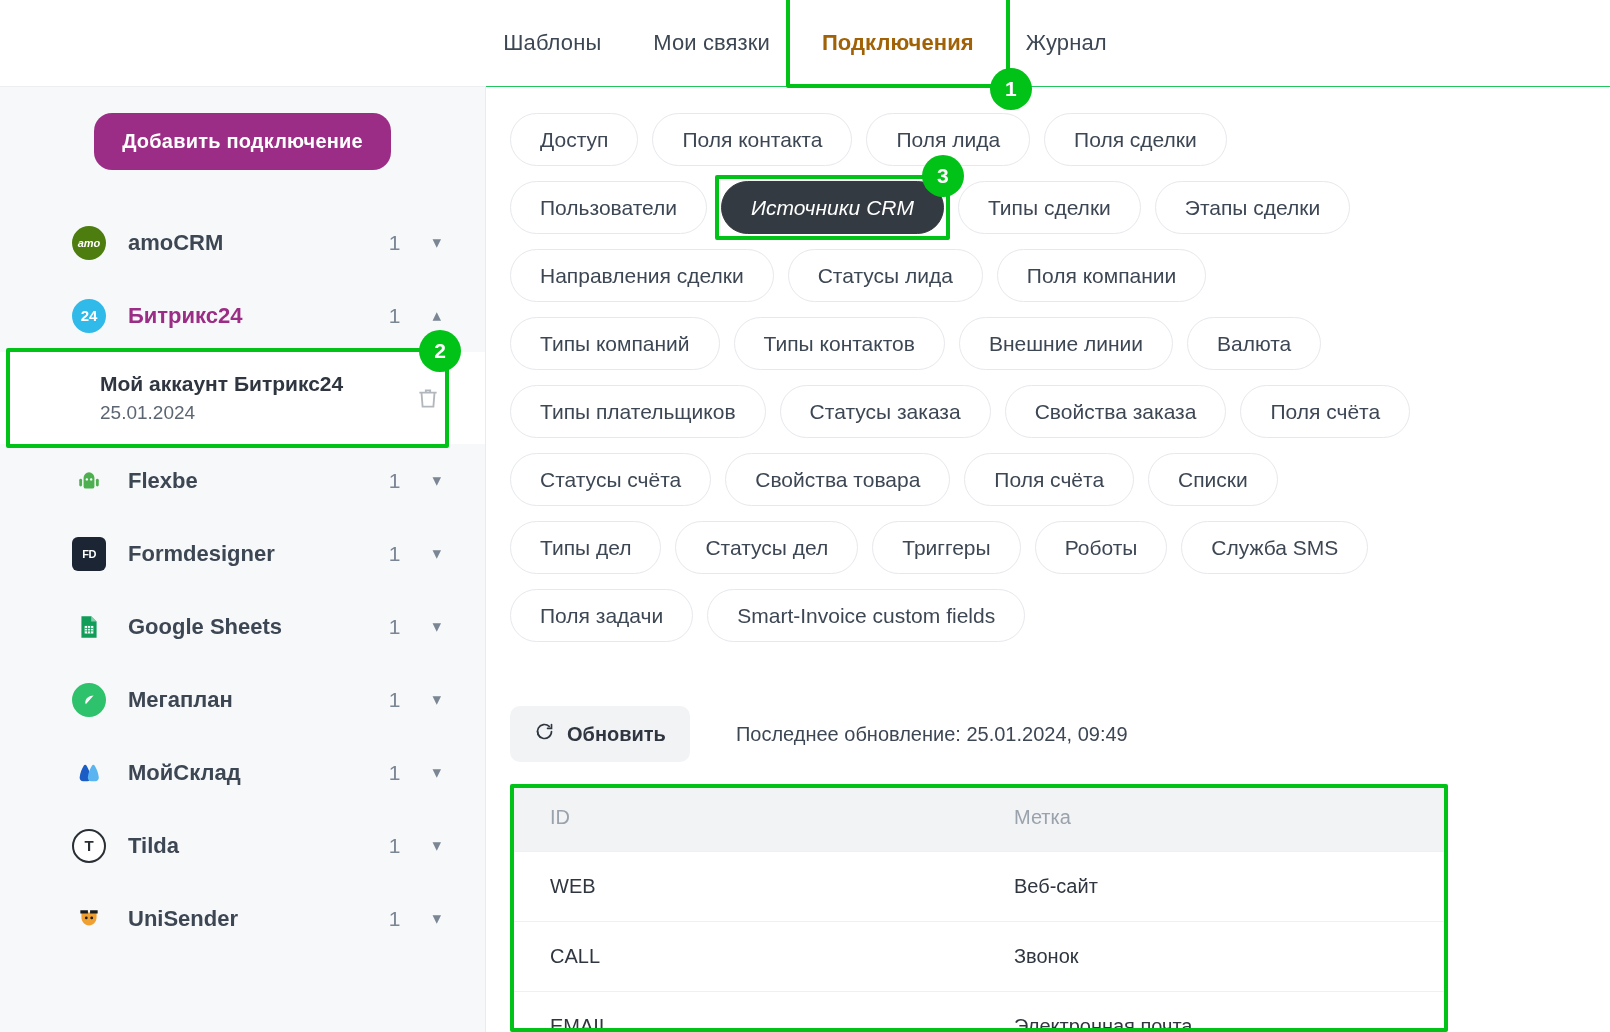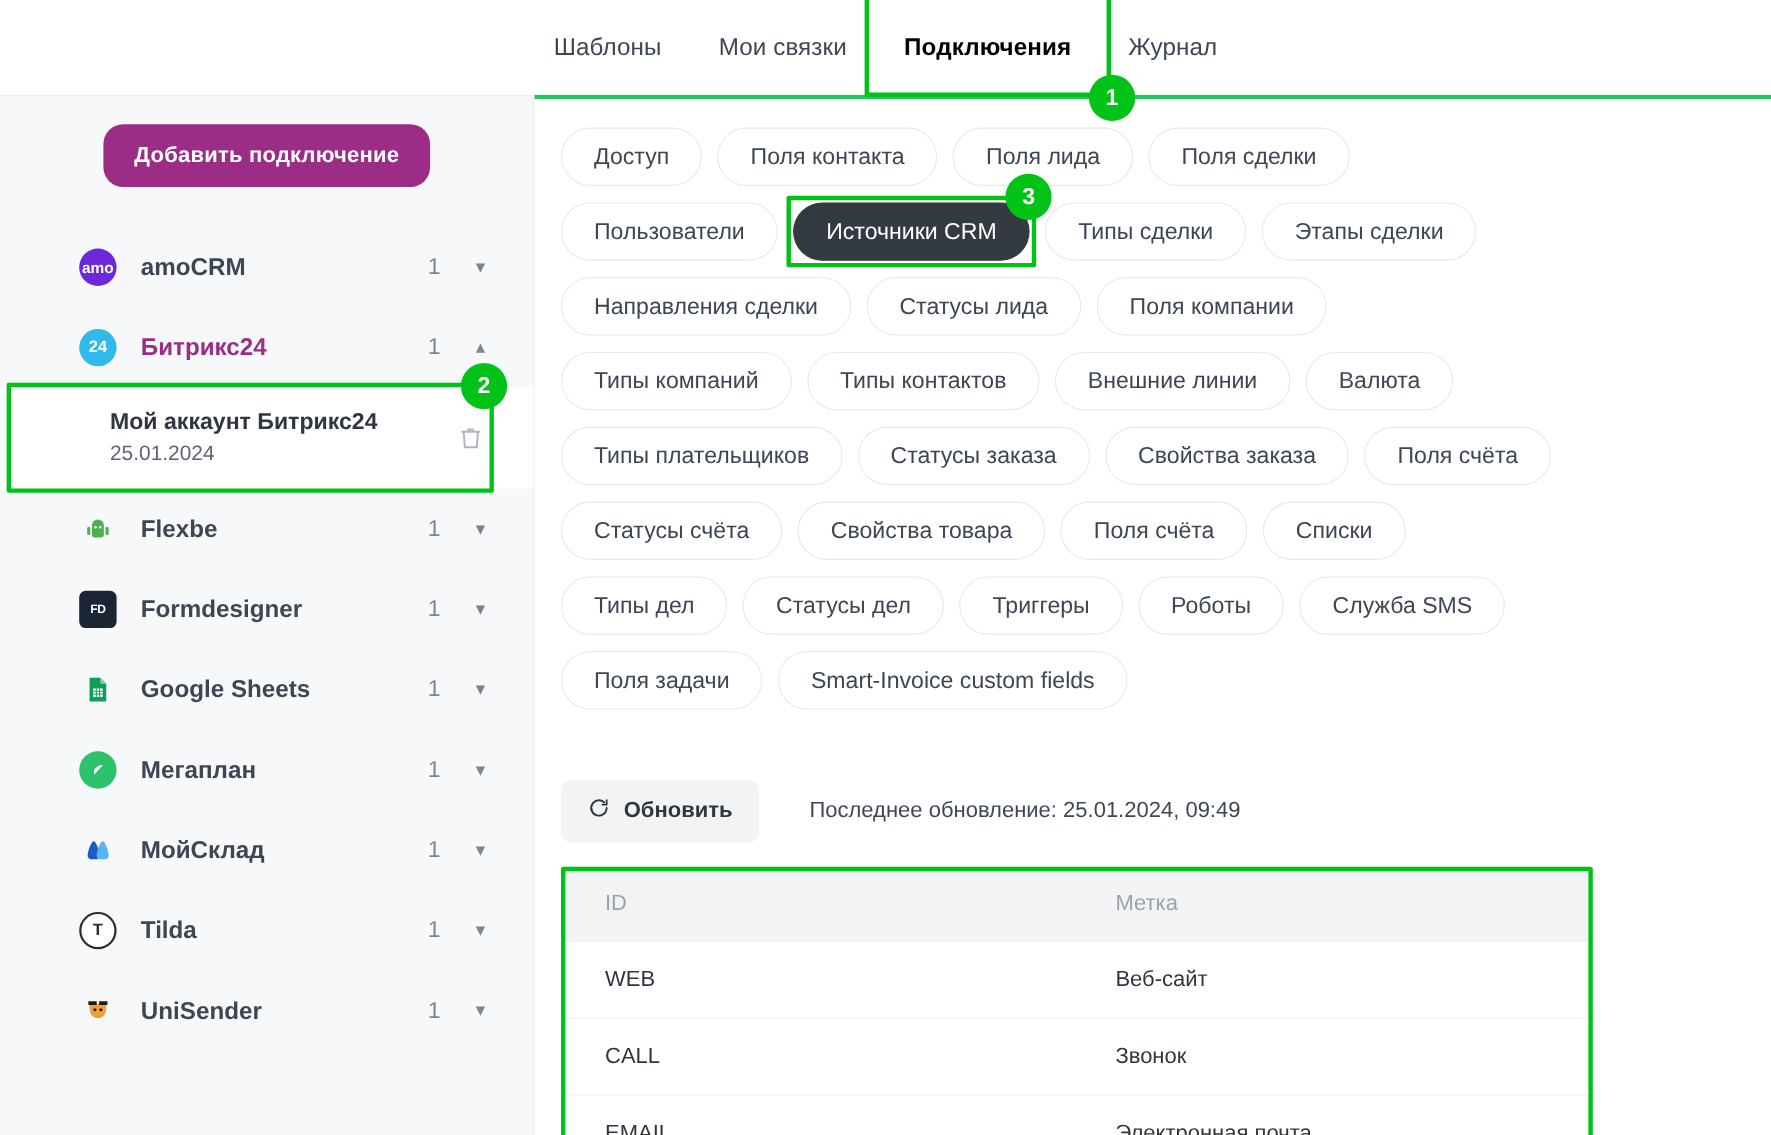--- a/index.html
+++ b/index.html
@@ -26,21 +26,21 @@
     z-index: 5;
   }
   .nav-item {
     font-size: 22px;
     color: #3d4754;
     padding: 10px 26px;
     cursor: pointer;
     white-space: nowrap;
     letter-spacing: .1px;
   }
-  .nav-item.active { font-weight: bold; color: #000000; }
+  .nav-item.active { font-weight: bold; color: #a16207; }
   .nav-wrap { position: relative; }
   .hl-box {
     position: absolute;
     border: 4px solid #00c217;
     border-radius: 2px;
     pointer-events: none;
     z-index: 6;
   }
   .badge {
     position: absolute;
@@ -93,21 +93,21 @@
   }
   .conn-icon {
     width: 34px; height: 34px;
     flex: 0 0 34px;
     margin-right: 22px;
     border-radius: 7px;
     display: flex; align-items: center; justify-content: center;
     font-size: 13px; font-weight: bold; color: #fff;
     overflow: hidden;
   }
-  .ic-amo   { background: #6d28d9; border-radius: 50%; font-size: 14px; }
+  .ic-amo   { background: #4d7c0f; border-radius: 50%; font-size: 11px; font-style: italic; }
   .ic-b24   { background: #2fbaea; border-radius: 50%; font-size: 15px; }
   .ic-flexbe{ background: transparent; }
   .ic-fd    { background: #1c2533; border-radius: 6px; font-size: 11px; letter-spacing: -.5px;}
   .ic-gs    { background: transparent; }
   .ic-mega  { background: #2dc26b; border-radius: 50%; }
   .ic-sklad { background: transparent; }
   .ic-tilda { background: #fff; border: 2px solid #2a2f36; border-radius: 50%; color: #2a2f36; font-size: 15px; }
   .ic-uni   { background: transparent; }
 
   .conn-name { font-size: 22px; font-weight: bold; color: #3d4754; flex: 1; }
@@ -128,39 +128,39 @@
   .account-date { font-size: 19px; color: #5c6672; margin-top: 6px; }
   .trash {
     width: 26px; height: 26px; flex: 0 0 26px;
     opacity: .65;
   }
 
   
   .main {
     flex: 1;
     background: #ffffff;
-    border-top: 4px solid #22c55e;
+    border-top: 1px solid #22c55e;
     padding: 26px 0 0 24px;
     position: relative;
     overflow: hidden;
   }
   .chips { display: flex; flex-wrap: wrap; gap: 15px 14px; max-width: 905px; }
   .chip {
     border: 1px solid #e6e8ec;
     background: #ffffff;
     border-radius: 30px;
     padding: 15px 29px;
     font-size: 21px;
     color: #3d4754;
     cursor: pointer;
     white-space: nowrap;
     line-height: 1;
     font-family: "Liberation Sans", sans-serif;
   }
-  .chip.selected { background: #333a41; color: #ffffff; border-color: #333a41; }
+  .chip.selected { background: #333a41; color: #ffffff; border-color: #333a41; font-style: italic; }
   .chip-wrap { position: relative; display: inline-block; }
 
   .toolbar {
     margin-top: 64px;
     display: flex;
     align-items: center;
     gap: 18px;
   }
   .tool-btn {
     background: #f2f3f5;

